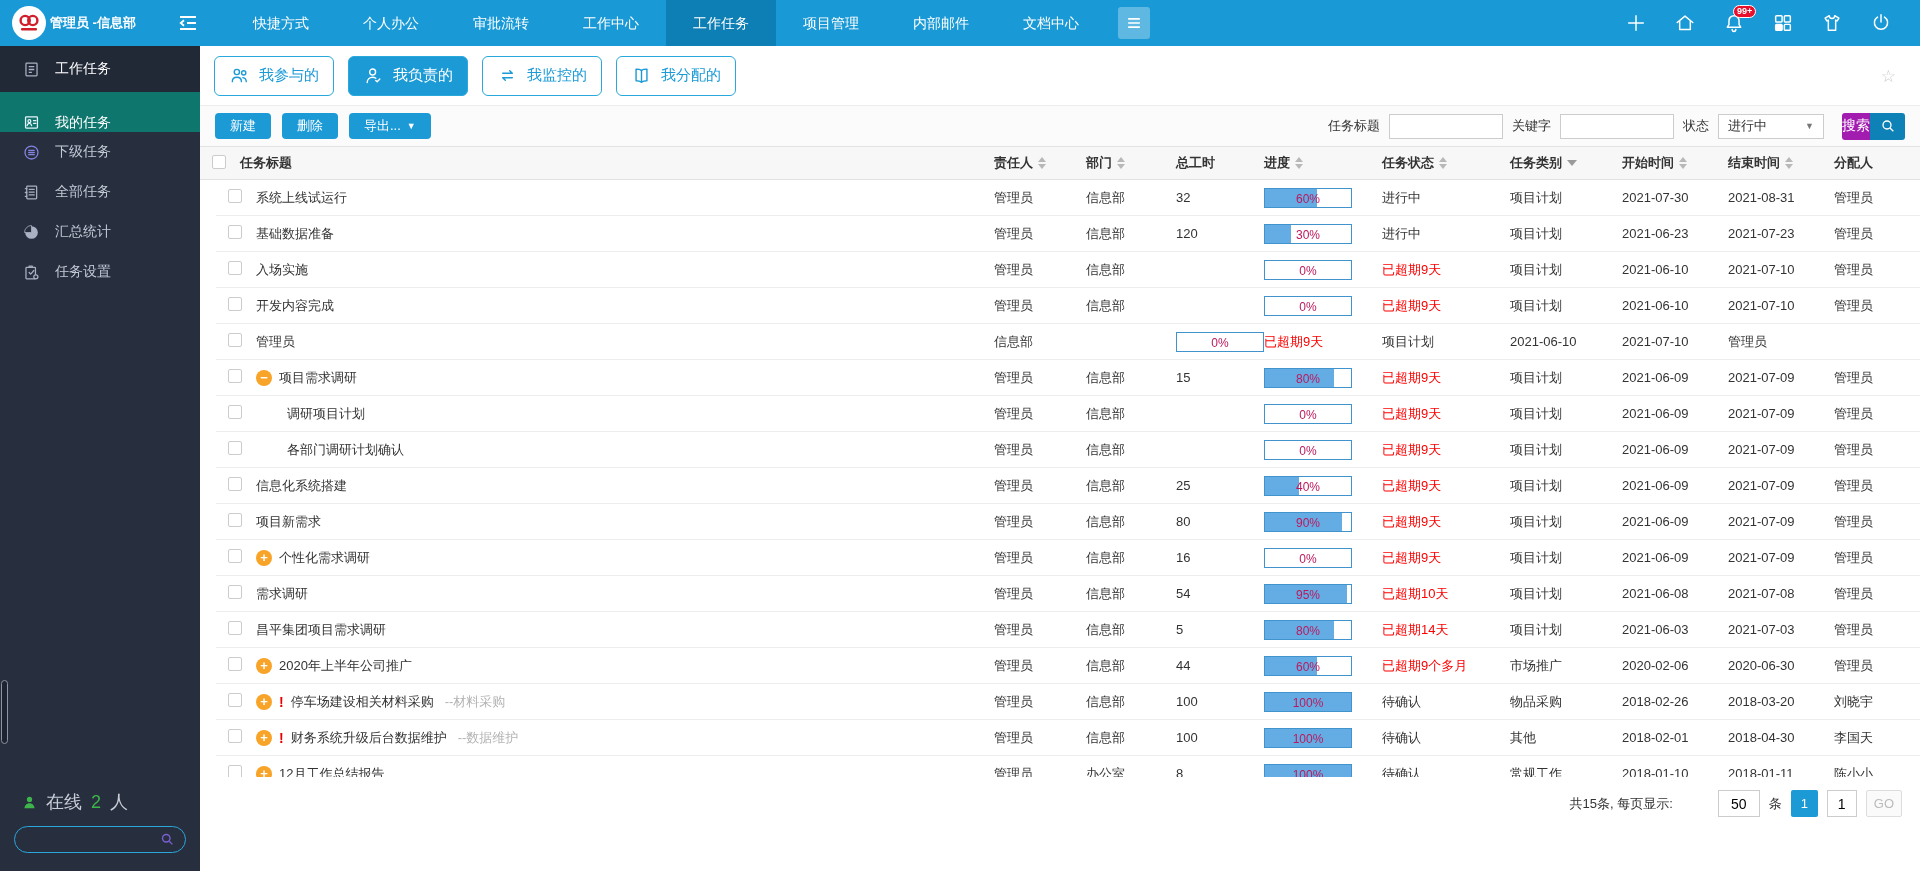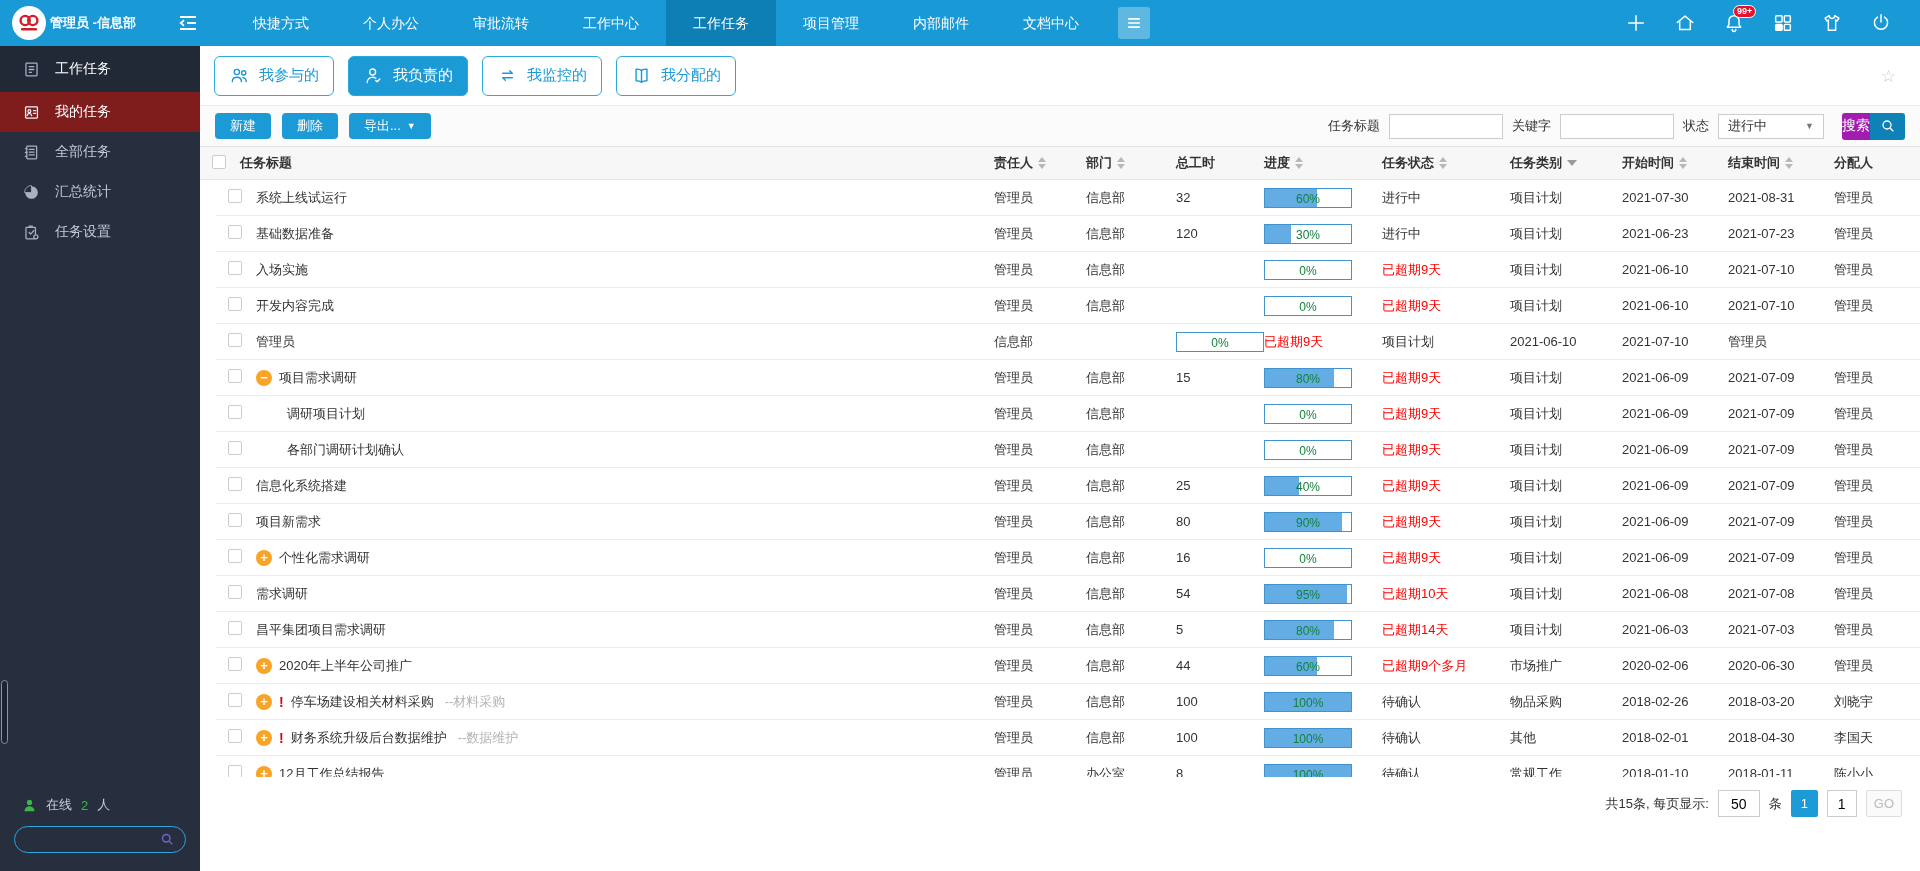--- a/index.html
+++ b/index.html
@@ -24,26 +24,26 @@
   .badge { position: absolute; top: -7px; left: 10px; background: #e8112d; border: 1px solid #fff;
            color: #fff; font-size: 9px; line-height: 11px; padding: 0 3px; border-radius: 7px; font-weight:bold; }
   
   .layout { display: flex; height: 825px; }
   
   .sidebar { width: 200px; background: #272e3e; display: flex; flex-direction: column; position: relative; flex:none; }
   .side-header { height: 46px; background: #212836; display: flex; align-items: center;
                  padding-left: 22px; gap: 14px; color: #fff; font-size: 14px; }
   .side-item { height: 40px; display: flex; align-items: center; padding-left: 22px; gap: 14px;
                color: #c3c9d5; font-size: 14px; cursor: pointer; }
-  .side-item.active { background: #7f1d1d; color: #fff; }
+  .side-item.active { background: #0f766e; color: #fff; align-items: flex-end; }
   .sicon { display: flex; align-items: center; color: #a9b1c2; }
   .side-item.active .sicon { color: #e8f4fb; }
   .sicon.purple { color: #8585e0; }
   .side-bottom { margin-top: auto; padding: 0 14px 18px; }
-  .online-row { display: flex; align-items: center; gap: 9px; color: #c8cdd8; font-size: 13px;
+  .online-row { display: flex; align-items: center; gap: 9px; color: #c8cdd8; font-size: 18px;
                 margin-bottom: 12px; padding-left: 8px; }
   .online-count { color: #3db54b; }
   .side-search { height: 27px; border: 1px solid #2aa7db; border-radius: 14px;
                  display: flex; align-items: center; padding: 0 10px; }
   .side-search input { flex: 1; background: transparent; border: none; outline: none; color: #fff; font-size: 12px; min-width:0; }
   .scroll-pill { position: absolute; left: 1px; top: 634px; width: 7px; height: 64px;
                  border: 1px solid #8d939f; border-radius: 5px; background: #1d2330; cursor: pointer; }
   
   main { flex: 1; display: flex; flex-direction: column; background: #fff; min-width: 0; }
   .tabstrip { height: 60px; display: flex; align-items: center; padding: 0 14px;
@@ -84,26 +84,26 @@
   .cell { white-space: nowrap; overflow: hidden; }
   .title-cell { display: flex; align-items: center; gap: 7px; }
   .indent { width: 24px; flex: none; }
   .toggle { width: 16px; height: 16px; flex: none; border-radius: 50%; background: #f7a428; color: #fff;
             font-size: 13px; line-height: 15px; text-align: center; font-weight: bold; cursor: pointer; }
   .urgent { color: #e60000; font-weight: bold; font-size: 14px; }
   .ttext { cursor: pointer; }
   .suffix { color: #b3b3b3; margin-left: 4px; }
   .pbar { width: 88px; height: 20px; border: 1px solid #4193cd; background: #fff; position: relative; }
   .pfill { position: absolute; left: 0; top: 0; bottom: 0; background: #63ace4; }
-  .plabel { position: absolute; inset: 0; text-align: center; line-height: 20px; font-size: 12px; color: #15803d; }
+  .plabel { position: absolute; inset: 0; text-align: center; line-height: 20px; font-size: 12px; color: #be185d; }
   .status-red { color: #fe0000; }
   
   .pagination { display: flex; align-items: center; justify-content: flex-end; gap: 9px;
                 padding: 13px 18px 0 0; font-size: 13px; color: #333; }
-  .pg-input { width: 42px; height: 27px; border: 1px solid #ccc; text-align: center; font-size: 14px; outline: none; }
+  .pg-input { width: 42px; height: 27px; border: 1px solid #ccc; text-align: center; font-size: 14px; outline: none; margin-left: 36px; }
   .pg-current { width: 27px; height: 27px; background: #1b9ad6; color: #fff; border-radius: 2px;
                 display: flex; align-items: center; justify-content: center; cursor: pointer; }
   .pg-goto { width: 30px; height: 27px; border: 1px solid #ccc; text-align: center; font-size: 14px; outline: none; }
   .pg-go { height: 27px; padding: 0 7px; border: 1px solid #ddd; border-radius: 2px; color: #bbb;
            display: flex; align-items: center; cursor: pointer; background: #fafafa; }
 </style>
 </head>
 <body>
 
 <div class="topbar">
@@ -196,20 +196,29 @@
             <svg width="19" height="19" viewBox="0 0 24 24" fill="none" stroke="currentColor" stroke-width="1.6" stroke-linecap="round" stroke-linejoin="round">
               <rect x="4.5" y="5" width="15" height="14" rx="1"></rect>
               <circle cx="9.3" cy="10.3" r="1.8"></circle>
               <path d="M6.4 16c.4-1.8 1.6-2.8 2.9-2.8s2.5 1 2.9 2.8"></path>
               <path d="M14.5 9.5h3M14.5 13h3"></path>
             </svg>
           </span>
           <span>我的任务</span>
         </div>
         <div class="side-item">
+          <span class="sicon purple">
+            <svg width="19" height="19" viewBox="0 0 24 24" fill="none" stroke="currentColor" stroke-width="1.6" stroke-linecap="round" stroke-linejoin="round">
+              <circle cx="12" cy="12" r="8.2"></circle>
+              <path d="M8.5 9.3h7M8.5 12h7M8.5 14.7h7"></path>
+            </svg>
+          </span>
+          <span>下级任务</span>
+        </div>
+        <div class="side-item">
           <span class="sicon ">
             <svg width="19" height="19" viewBox="0 0 24 24" fill="none" stroke="currentColor" stroke-width="1.6" stroke-linecap="round" stroke-linejoin="round">
               <rect x="6" y="4" width="12.5" height="16" rx="1"></rect>
               <path d="M9 8h6.5M9 11.5h6.5M9 15h6.5"></path>
               <path d="M6 7H4.2M6 12H4.2M6 17H4.2"></path>
             </svg>
           </span>
           <span>全部任务</span>
         </div>
         <div class="side-item">

